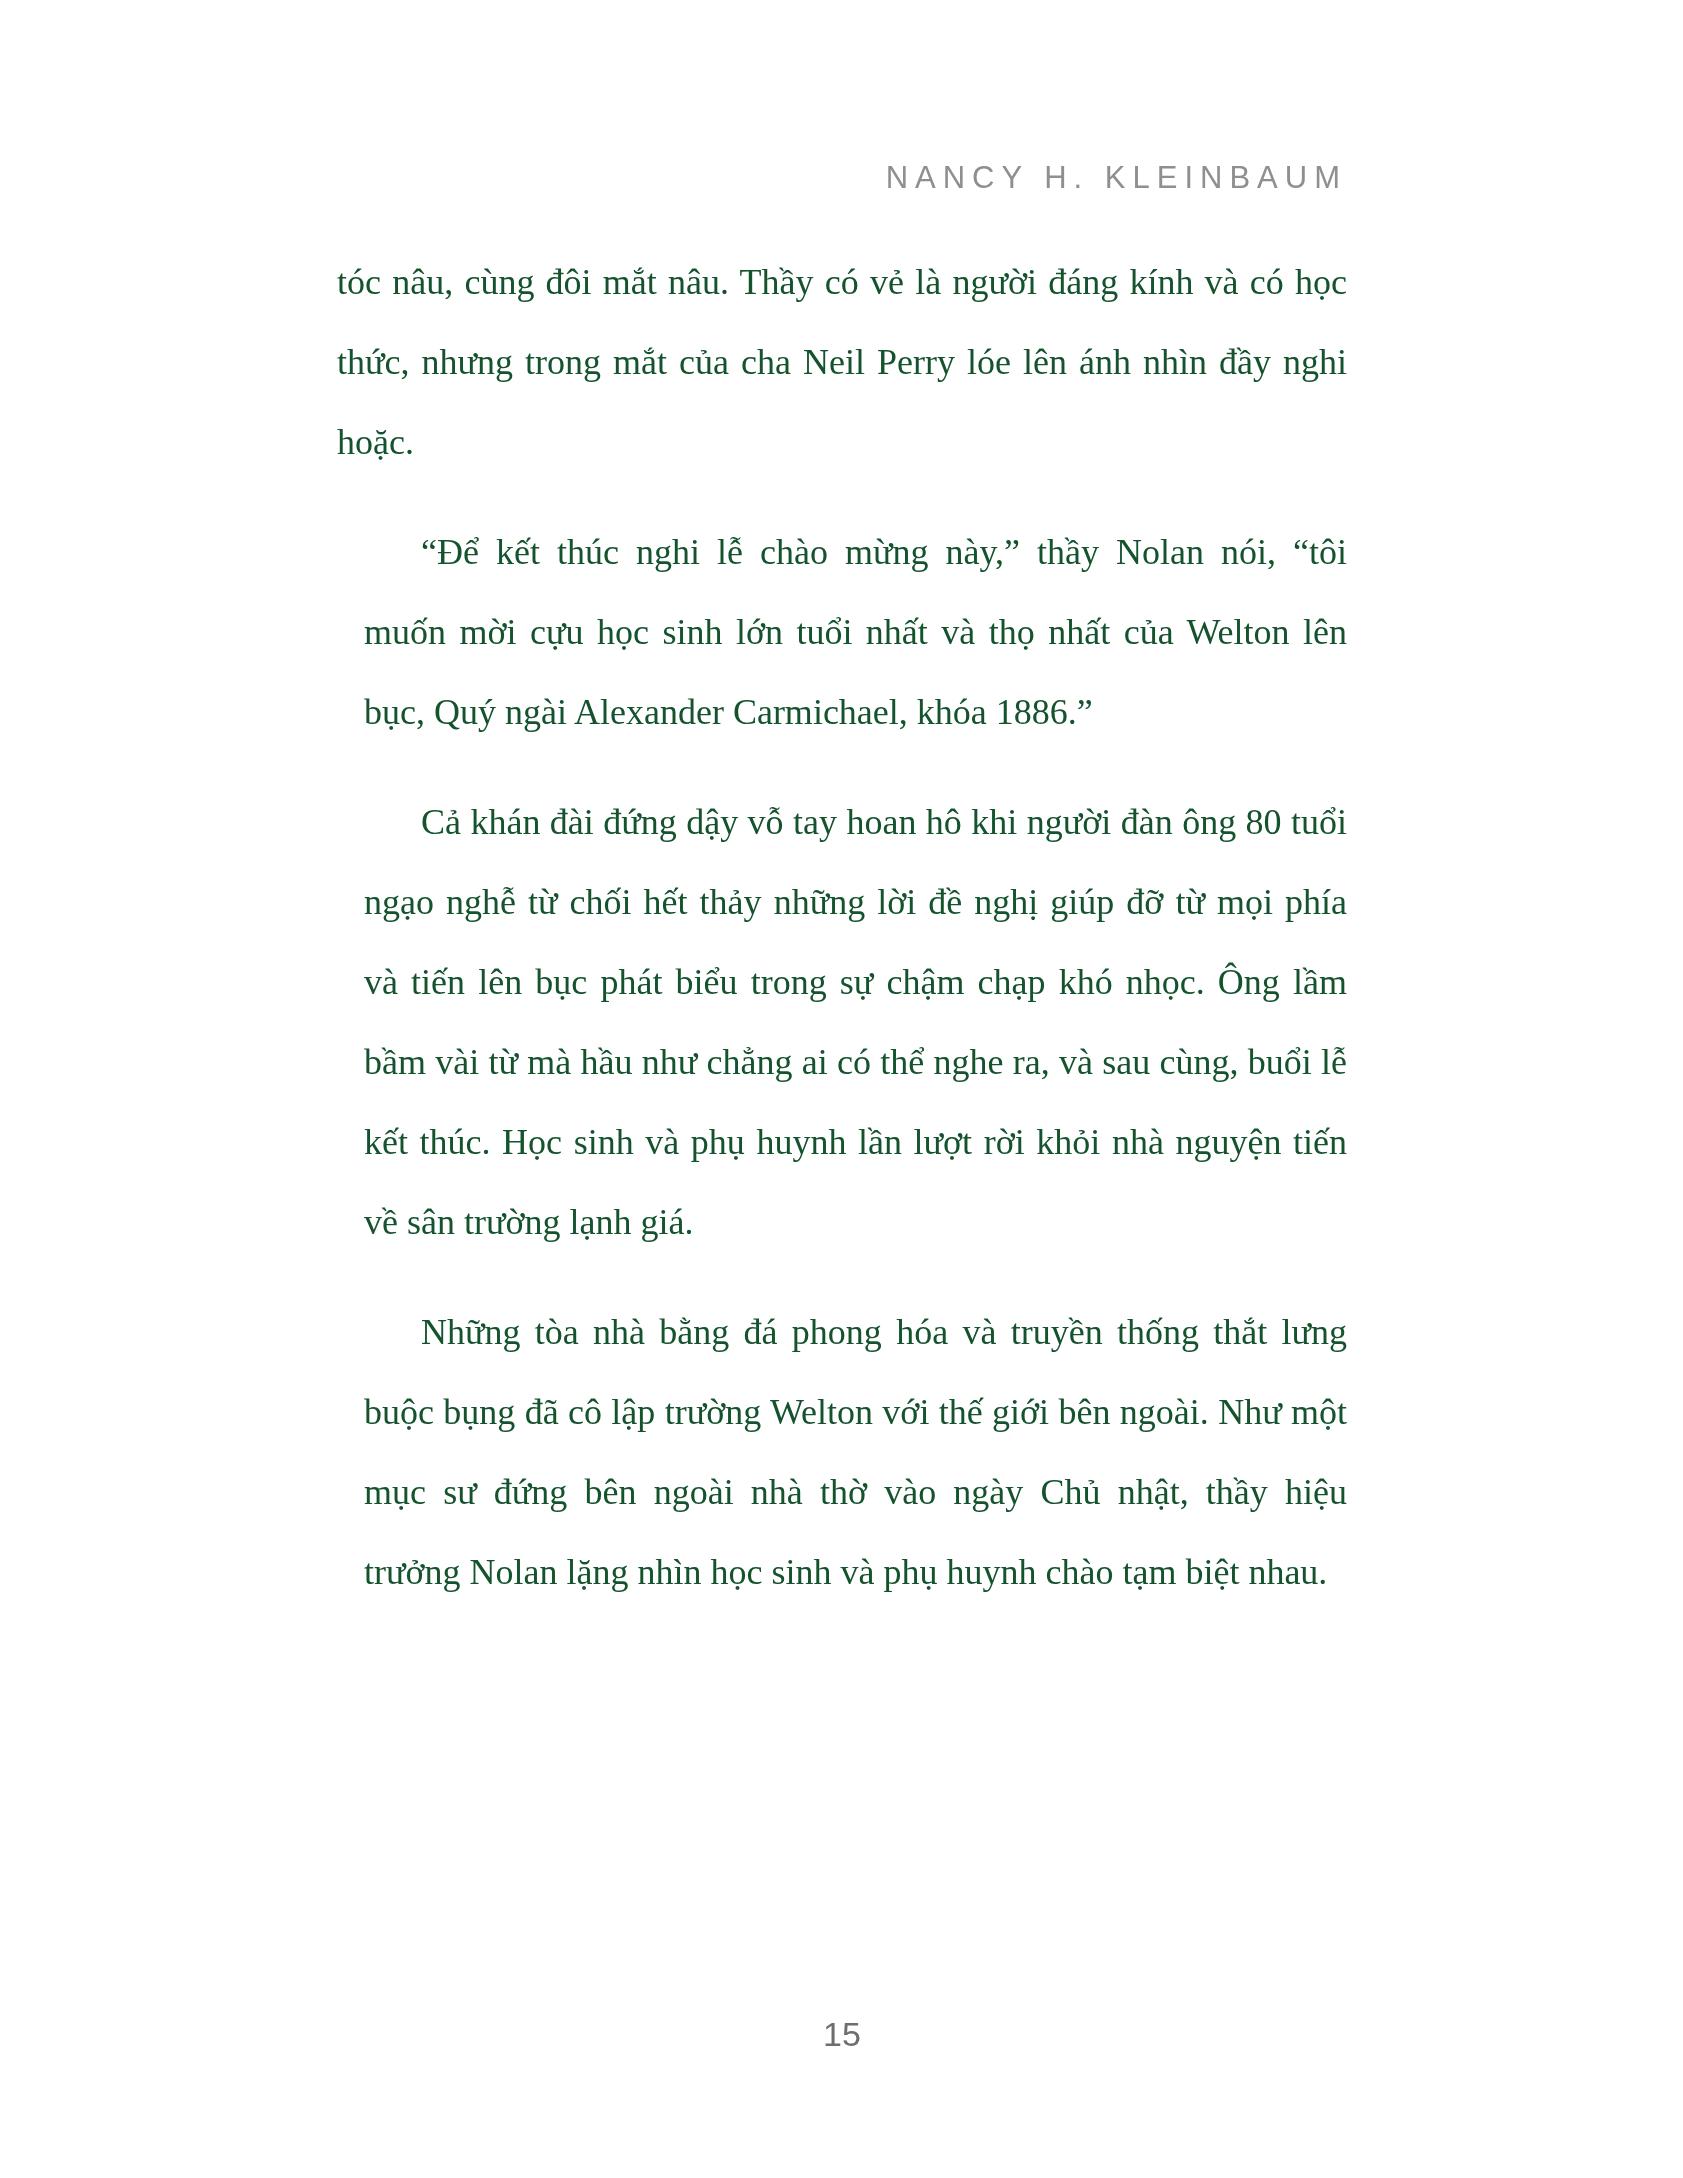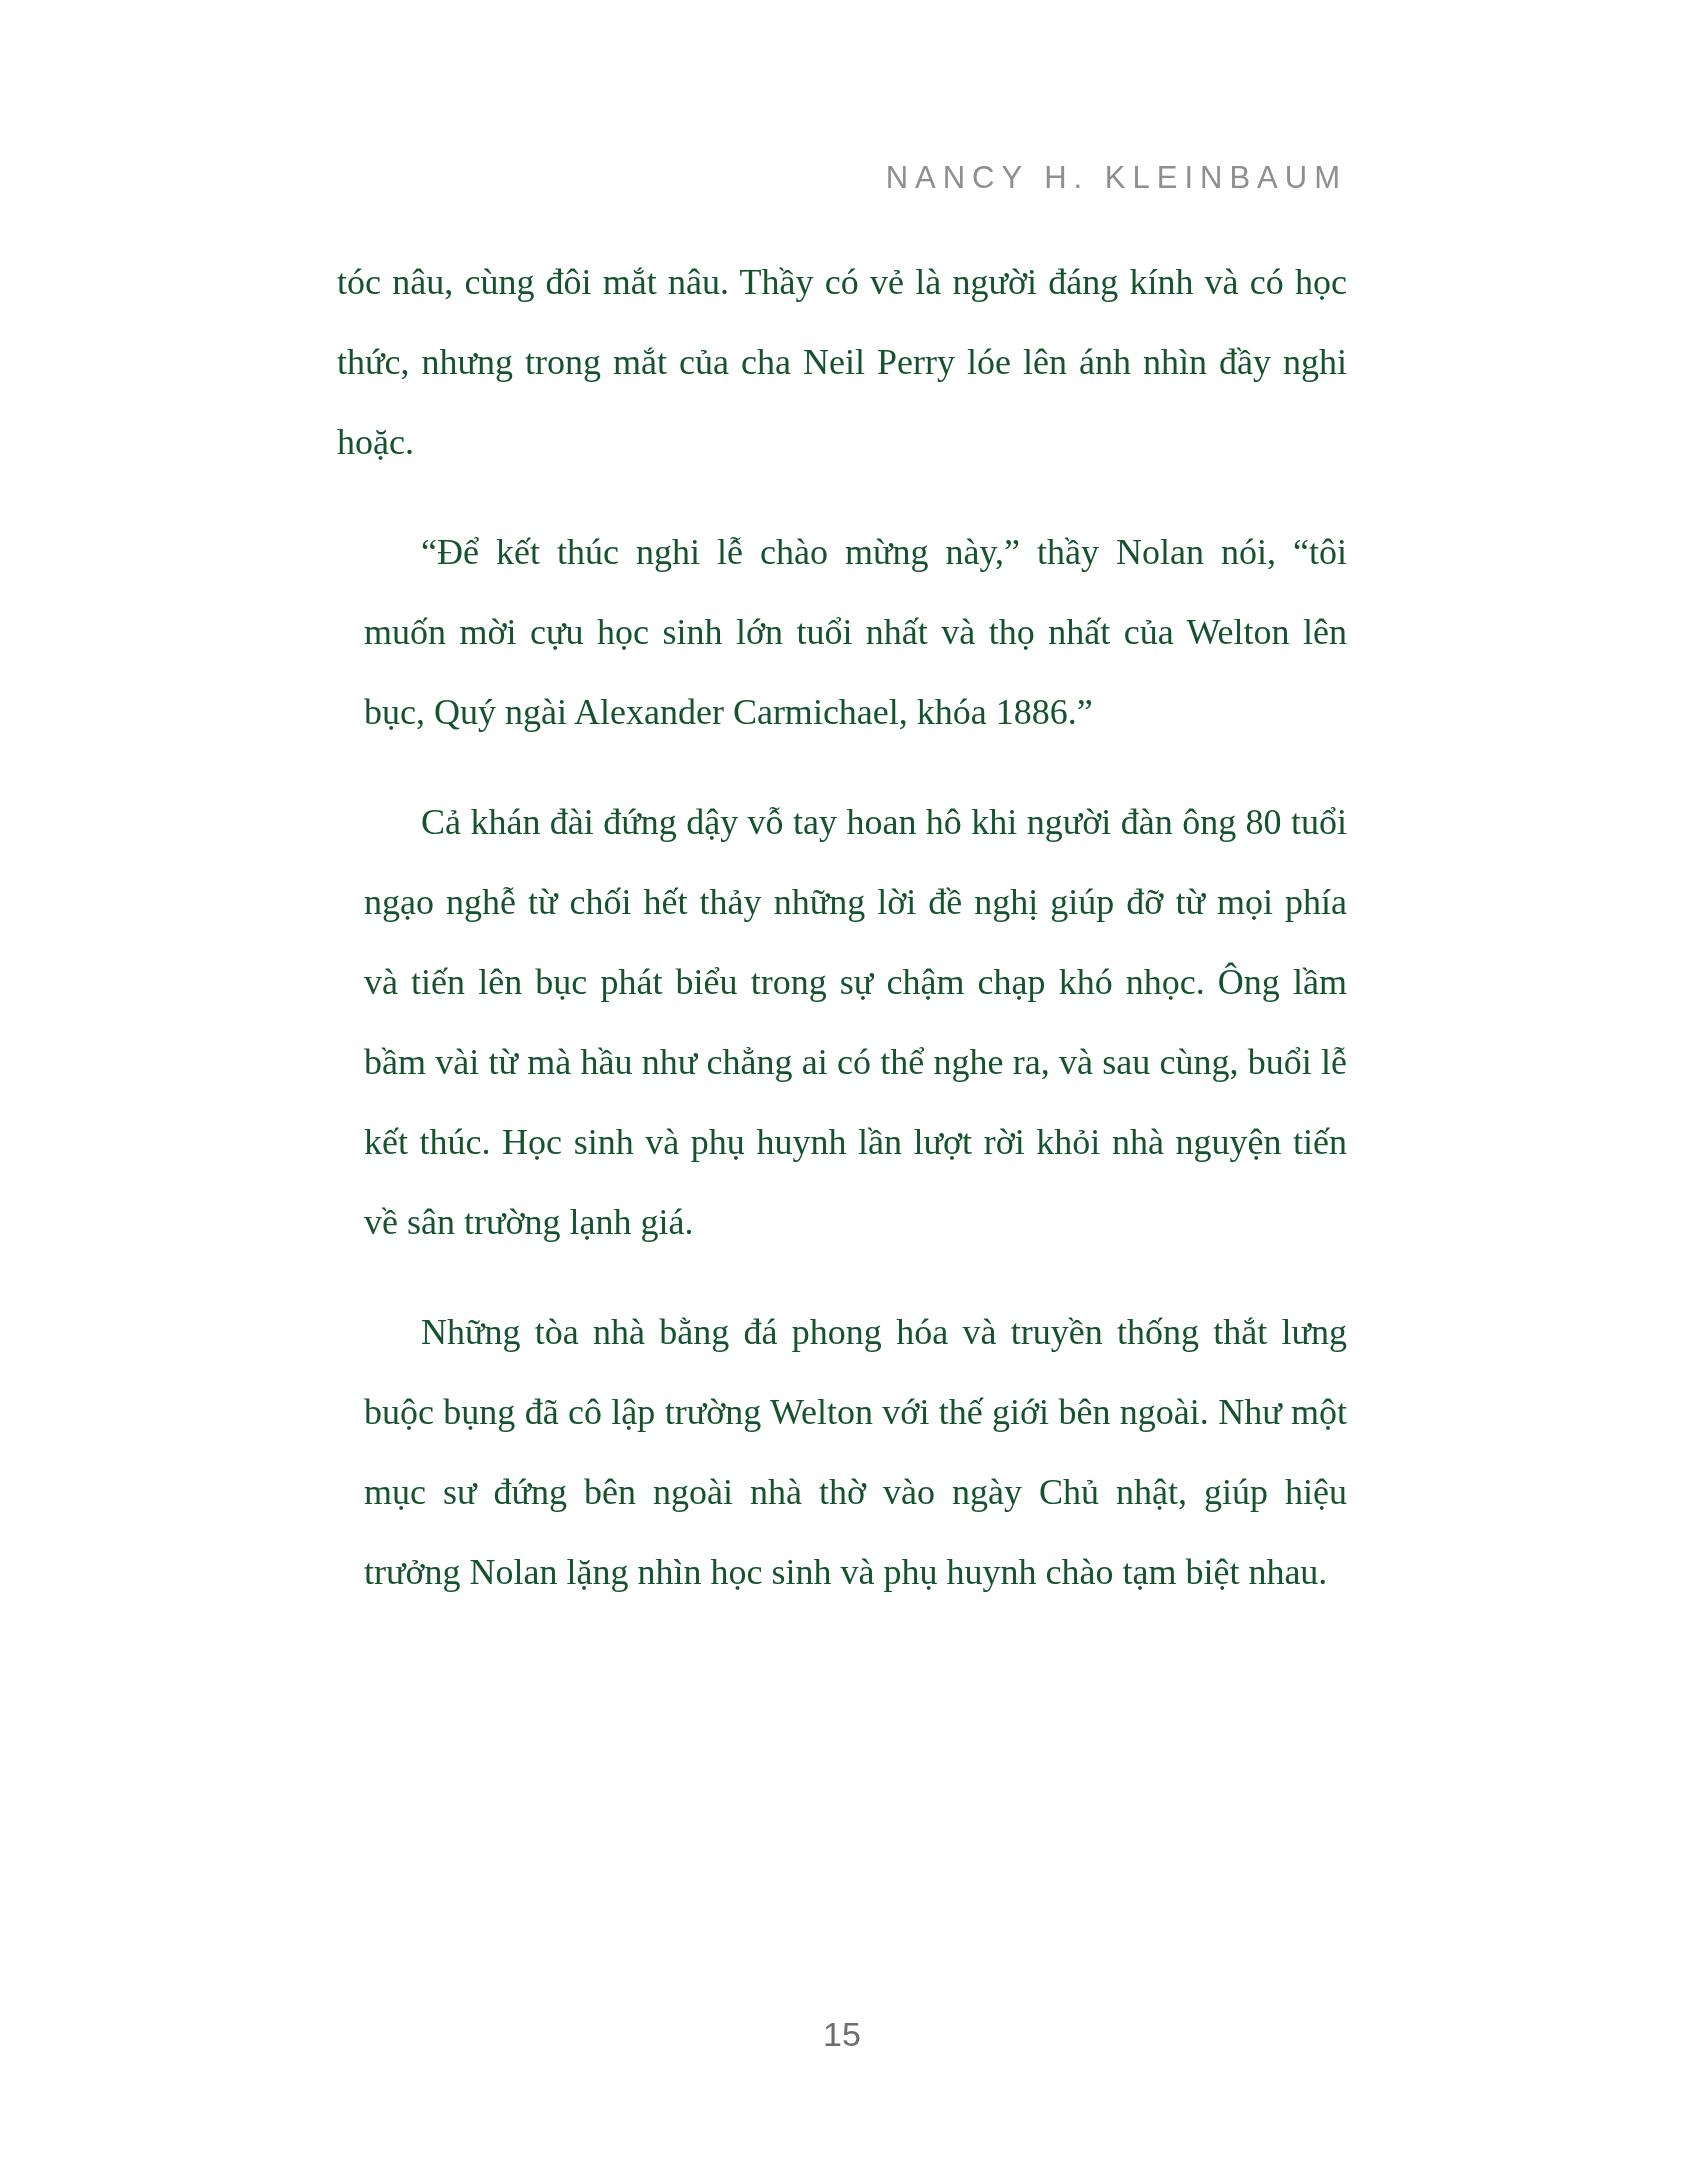--- a/index.html
+++ b/index.html
@@ -63,19 +63,19 @@
 <body>
 
 <div class="page">
 
   <div class="running-head">NANCY H. KLEINBAUM</div>
 
   <div class="text-block">
     <p class="para no-indent">tóc nâu, cùng đôi mắt nâu. Thầy có vẻ là người đáng kính và có học thức, nhưng trong mắt của cha Neil Perry lóe lên ánh nhìn đầy nghi hoặc.</p>
     <p class="para indent">“Để kết thúc nghi lễ chào mừng này,” thầy Nolan nói, “tôi muốn mời cựu học sinh lớn tuổi nhất và thọ nhất của Welton lên bục, Quý ngài Alexander Carmichael, khóa 1886.”</p>
     <p class="para indent">Cả khán đài đứng dậy vỗ tay hoan hô khi người đàn ông 80 tuổi ngạo nghễ từ chối hết thảy những lời đề nghị giúp đỡ từ mọi phía và tiến lên bục phát biểu trong sự chậm chạp khó nhọc. Ông lầm bầm vài từ mà hầu như chẳng ai có thể nghe ra, và sau cùng, buổi lễ kết thúc. Học sinh và phụ huynh lần lượt rời khỏi nhà nguyện tiến về sân trường lạnh giá.</p>
-    <p class="para indent">Những tòa nhà bằng đá phong hóa và truyền thống thắt lưng buộc bụng đã cô lập trường Welton với thế giới bên ngoài. Như một mục sư đứng bên ngoài nhà thờ vào ngày Chủ nhật, giúp hiệu trưởng Nolan lặng nhìn học sinh và phụ huynh chào tạm biệt nhau.</p>
+    <p class="para indent">Những tòa nhà bằng đá phong hóa và truyền thống thắt lưng buộc bụng đã cô lập trường Welton với thế giới bên ngoài. Như một mục sư đứng bên ngoài nhà thờ vào ngày Chủ nhật, thầy hiệu trưởng Nolan lặng nhìn học sinh và phụ huynh chào tạm biệt nhau.</p>
   </div>
 
   <div class="page-number">15</div>
 
 </div>
 
 
 </body></html>

